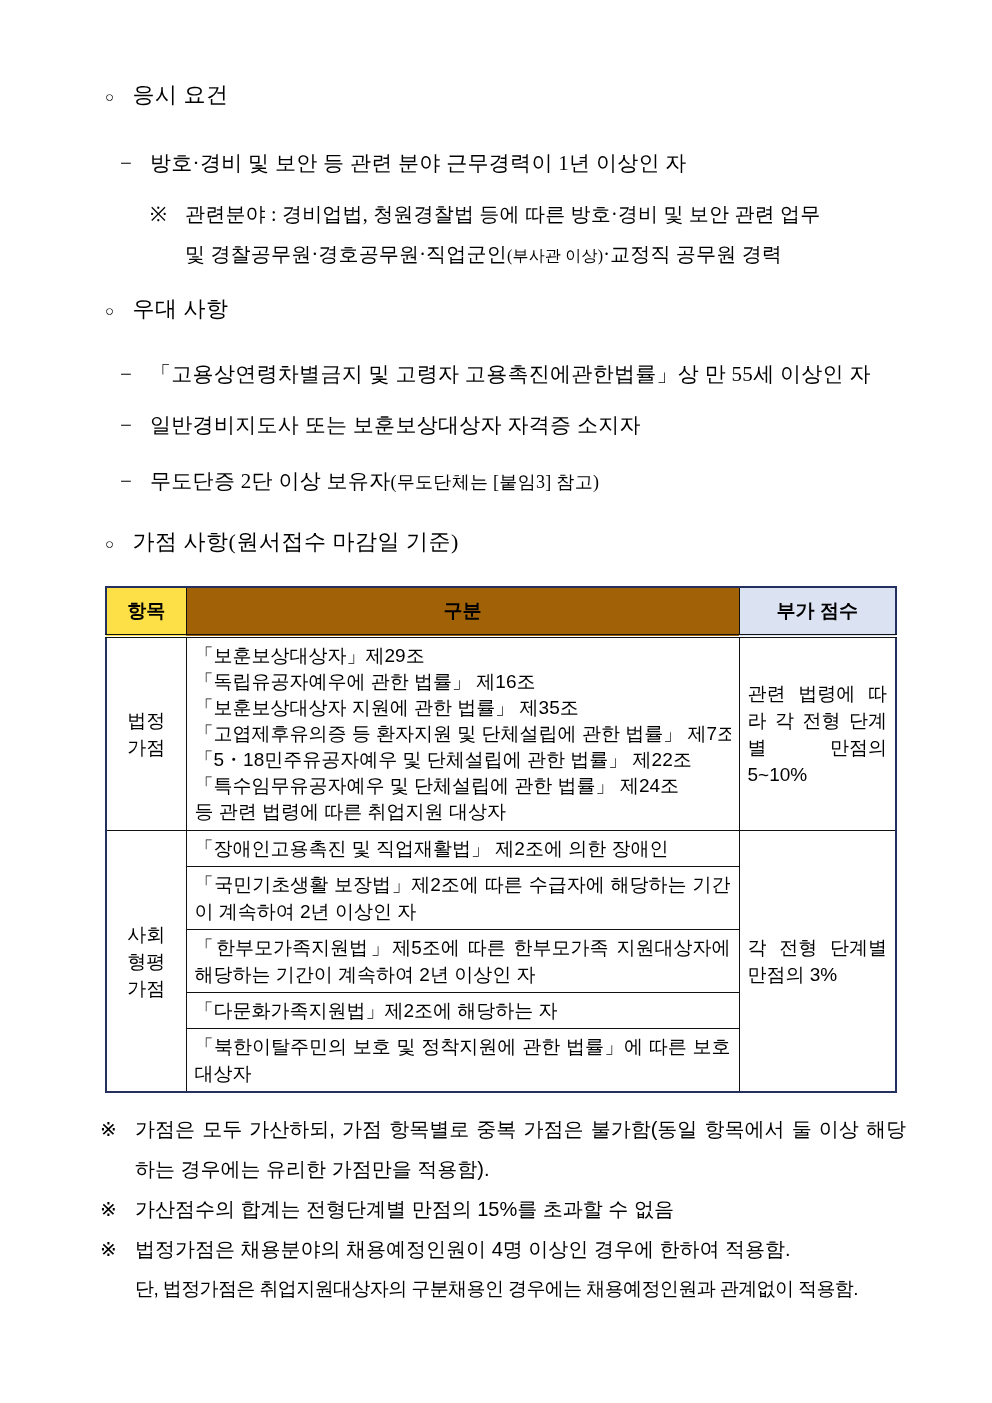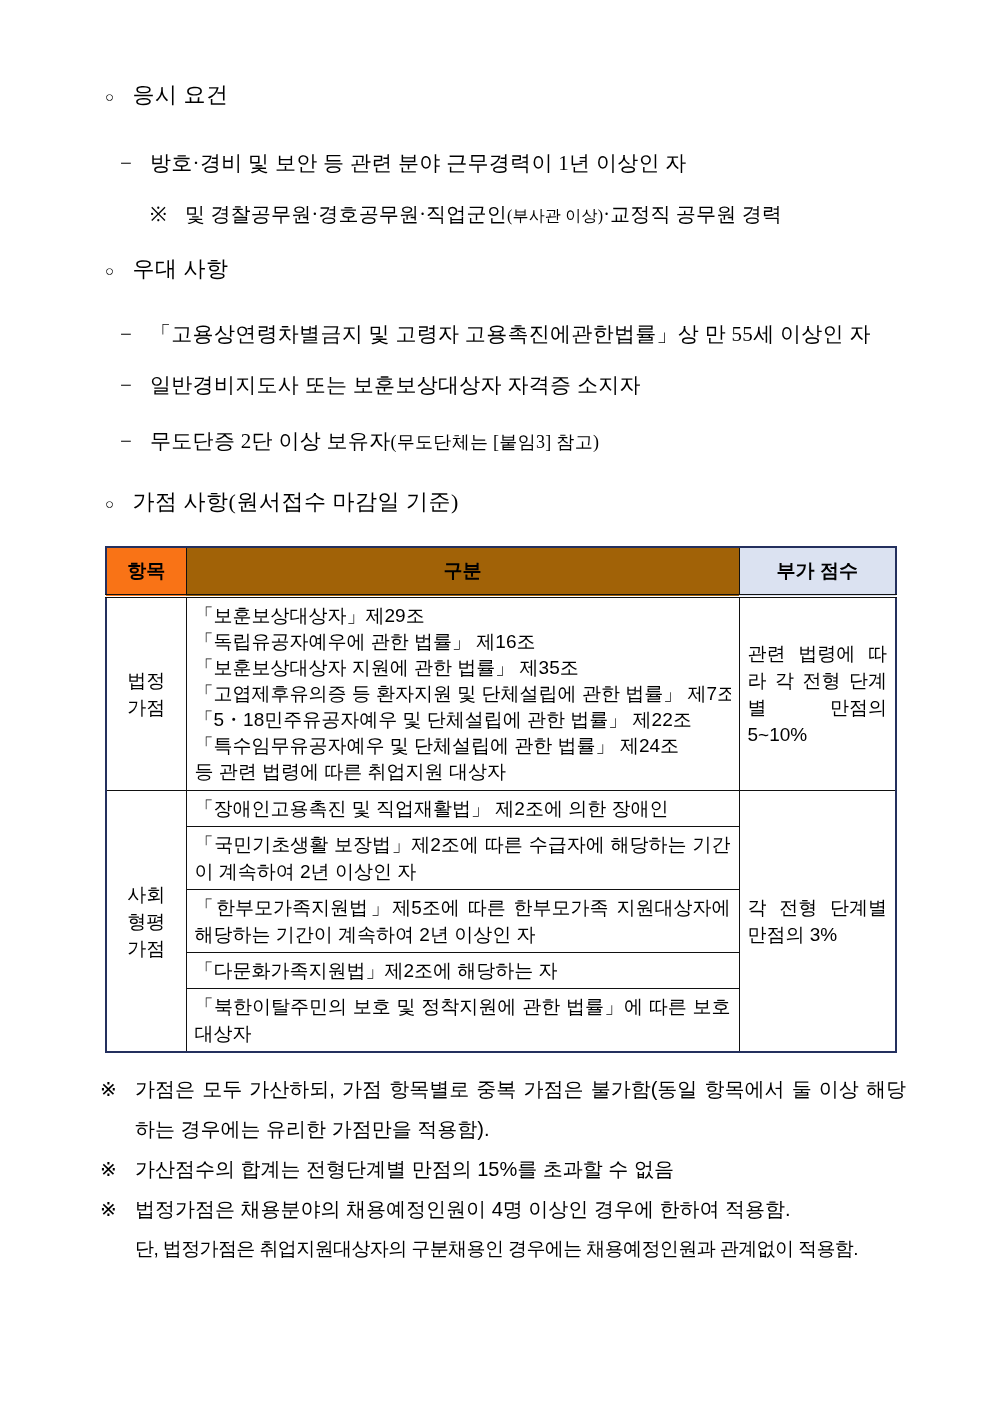--- a/index.html
+++ b/index.html
@@ -118,20 +118,21 @@
   </div>
 
   <div class="ditem mt-item1">
     <span class="dash">−</span>
     <div class="dtext">방호·경비 및 보안 등 관련 분야 근무경력이 1년 이상인 자</div>
   </div>
 
   <div class="subnote mt-subnote">
     <span class="marker">※</span>
     <div class="snote-text">
+      <div>관련분야 : 경비업법, 청원경찰법 등에 따른 방호·경비 및 보안 관련 업무</div>
       <div>
         <span>및 경찰공무원·경호공무원·직업군인</span><span class="small-inline">(부사관 이상)</span><span>·교정직 공무원 경력</span>
       </div>
     </div>
   </div>
 
   <div class="sec-heading mt-sec2">
     <span class="bullet">○</span>
     <span>우대 사항</span>
   </div>
@@ -159,21 +160,21 @@
   </div>
 
   <table class="bonus mt-table">
     <colgroup>
       <col style="width:80px">
       <col style="width:553px">
       <col style="width:157px">
     </colgroup>
     <thead>
       <tr>
-        <th style="background-color: #f97316; font-family: Liberation Serif, serif;">항목</th>
+        <th style="background-color: #fde047; font-family: Liberation Serif, serif;">항목</th>
         <th style="background-color: #a16207;">구분</th>
         <th style="background-color: rgb(219, 226, 241); text-align: center;">부가 점수</th>
       </tr>
     </thead>
     <tbody>
       <tr>
         <td class="cat">법정
 가점</td>
         <td class="desc">
           <div class="cell-line">「보훈보상대상자」제29조</div>

